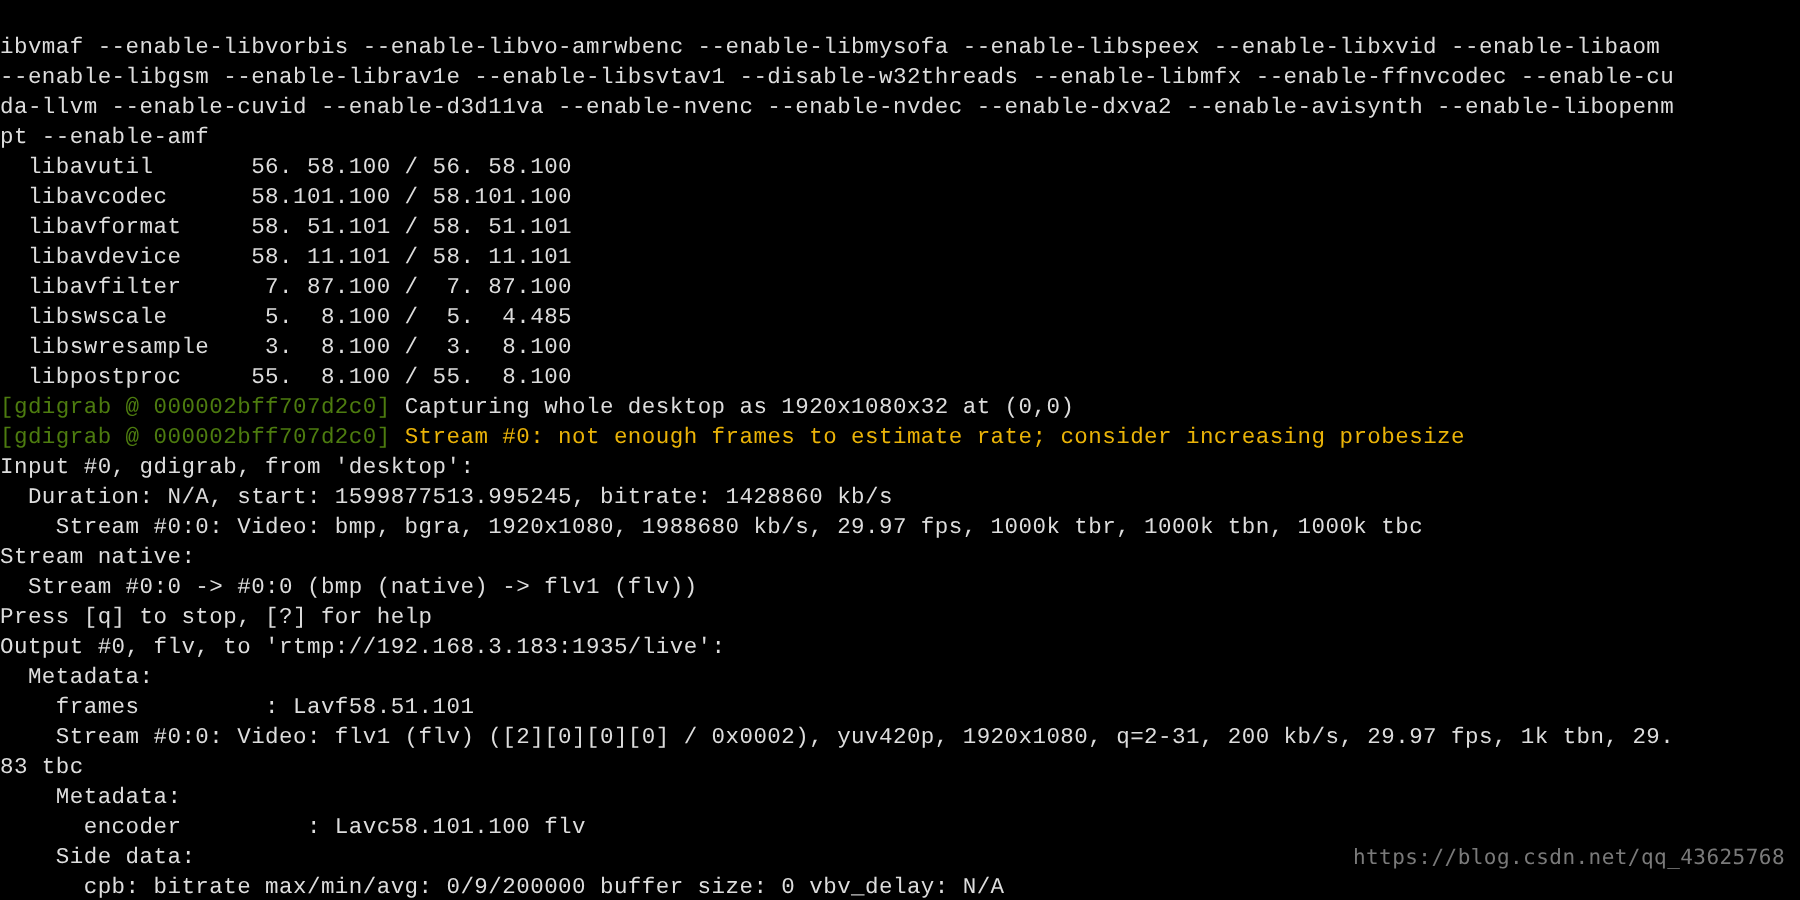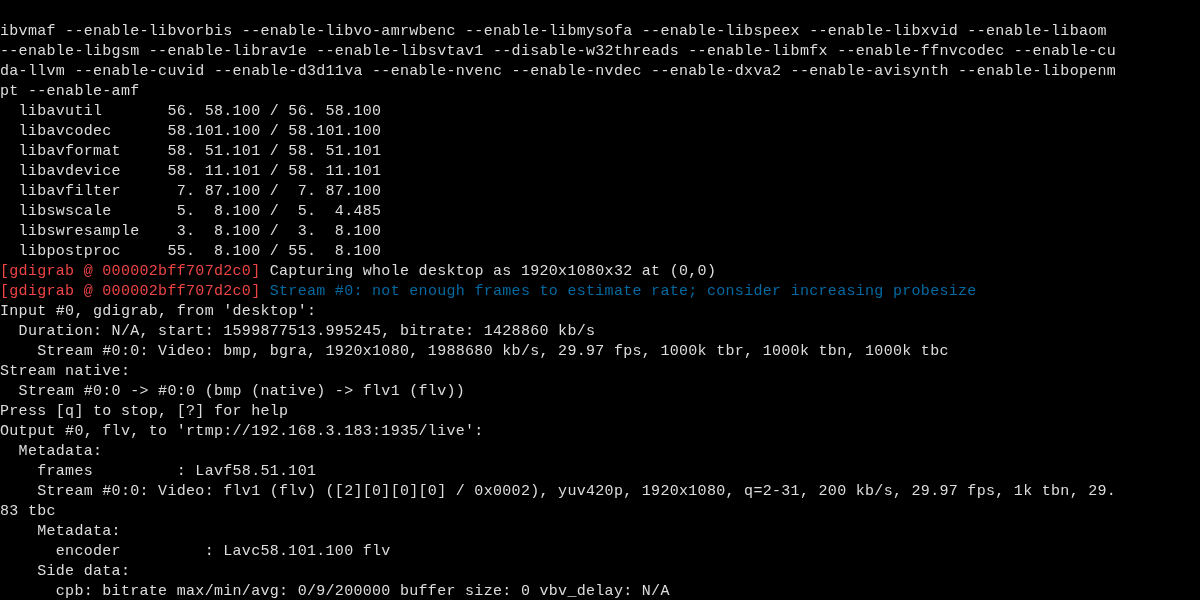--- a/index.html
+++ b/index.html
@@ -17,22 +17,22 @@
     color: #ddd;
     font-family: "Consolas", "Courier New", monospace;
     font-size: 15px;
     line-height: 20px;
     white-space: pre;
     padding: 2px 0 0 0;
     box-sizing: border-box;
     position: relative;
     letter-spacing: 0.3px;
   }
-  .magenta { color: #ef4444; }
-  .yellow  { color: #0369a1; }
+  .magenta { color: #4d7c0f; }
+  .yellow  { color: #eab308; }
   .watermark {
     position: absolute;
     right: 10px;
     bottom: 18px;
     color: #888;
     font-size: 14px;
     font-family: "Consolas", monospace;
     opacity: 0.9;
   }
 </style>
@@ -63,13 +63,14 @@
 <span>Output #0, flv, to 'rtmp://192.168.3.183:1935/live':</span>
 <span>  Metadata:</span>
 <span>    frames         : Lavf58.51.101</span>
 <span>    Stream #0:0: Video: flv1 (flv) ([2][0][0][0] / 0x0002), yuv420p, 1920x1080, q=2-31, 200 kb/s, 29.97 fps, 1k tbn, 29.</span>
 <span>83 tbc</span>
 <span>    Metadata:</span>
 <span>      encoder         : Lavc58.101.100 flv</span>
 <span>    Side data:</span>
 <span>      cpb: bitrate max/min/avg: 0/9/200000 buffer size: 0 vbv_delay: N/A</span>
 
+<div class="watermark">https://blog.csdn.net/qq_43625768</div>
 </div>
 
 </body></html>

